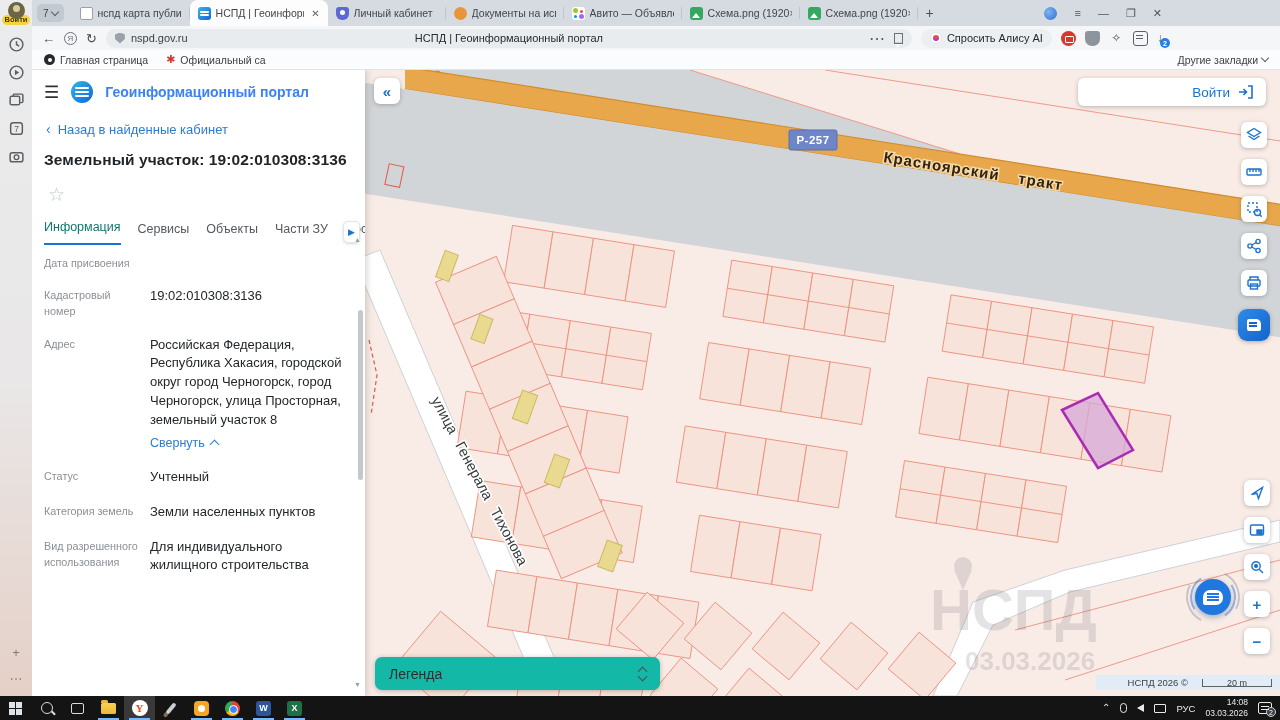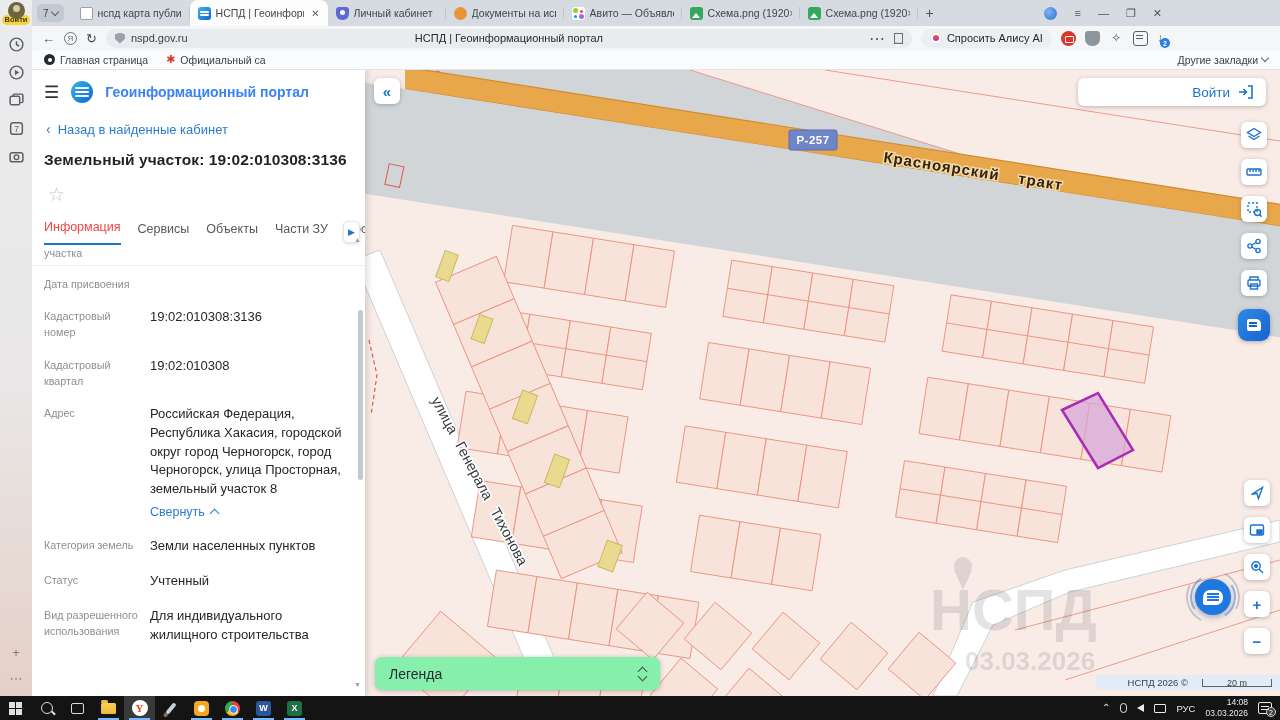--- a/index.html
+++ b/index.html
@@ -78,21 +78,21 @@
 .burger{font-size:17px;color:#2f3337}
 .plogo{width:22px;height:22px;border-radius:50%;background:linear-gradient(135deg,#2fb6e9,#1166d6);position:relative}
 .plogo::after{content:"";position:absolute;left:4px;top:6px;width:14px;height:2.2px;background:#fff;border-radius:2px;box-shadow:0 4px 0 #fff,0 8px 0 #fff}
 .apptitle{font-size:14px;color:#3b82f6;font-weight:bold}
 .backlink{display:flex;align-items:center;gap:7px;color:#2b7cd3;font-size:13px;padding:10px 12px 2px 14px}
 .backlink .lt{font-size:14px}
 .parceltitle{font-size:15.5px;font-weight:bold;color:#1f2327;padding:12px 12px 0 12px;letter-spacing:.1px}
 .star{font-size:19px;color:#c0c6cc;padding:14px 0 0 16px}
 .ptabs{display:flex;align-items:flex-end;gap:17px;padding:14px 12px 0 12px;font-size:12.5px;color:#54595f;position:relative}
 .ptab{padding-bottom:9px;white-space:nowrap}
-.ptab.active{color:#ef4444;border-bottom:2.5px solid #1b72cf}
+.ptab.active{color:#0f766e;border-bottom:2.5px solid #1b72cf}
 .tabarrow{position:absolute;right:5px;bottom:2px;width:17px;height:22px;background:#fff;border:1px solid #e2e6ea;border-radius:5px;box-shadow:0 1px 3px rgba(0,0,0,.15);color:#1b72cf;font-size:9px;display:flex;align-items:center;justify-content:center}
 .clippedrow{padding:2px 12px 6px 12px;font-size:10.8px;color:#8b9096;border-bottom:1px solid #edeff1}
 .fields{padding:2px 16px 0 12px}
 .frow{display:flex;padding:8px 0}
 .flabel{width:106px;flex:none;font-size:10.8px;color:#8b9096;line-height:1.5;padding-right:8px}
 .fval{font-size:13px;color:#23272b;line-height:1.45;flex:1}
 .collapse{color:#2b7cd3;font-size:12.5px;margin-top:4px;display:flex;align-items:center;gap:6px}
 .caret{width:7px;height:7px;border-left:1.6px solid #2b7cd3;border-top:1.6px solid #2b7cd3;transform:rotate(45deg);margin-top:3px}
 .scrollthumb{position:absolute;right:2px;top:240px;width:5px;height:170px;background:#c3c8cd;border-radius:3px}
 .scrar{position:absolute;right:4px;font-size:7px;color:#9aa0a6}
@@ -119,21 +119,21 @@
 .tbtn.txt{font-size:15px;font-weight:bold}
 .assist{width:32px;height:32px;border-radius:9px;background:linear-gradient(135deg,#2e8be8,#1563cc);box-shadow:0 1px 4px rgba(40,40,50,.35);display:flex;align-items:center;justify-content:center;margin-top:2px}
 .assist .doc{width:14px;height:12px;background:#fff;border-radius:2px 5px 2px 2px;position:relative}
 .assist .doc::after{content:"";position:absolute;left:2px;top:3px;width:8px;height:1.5px;background:#1563cc;box-shadow:0 3px 0 #1563cc}
 .fab{position:absolute;left:823px;top:502px;width:50px;height:50px}
 .fabc{position:absolute;left:7px;top:7px;width:36px;height:36px;border-radius:50%;background:#1e78e0;display:flex;align-items:center;justify-content:center;box-shadow:0 2px 6px rgba(20,60,120,.4)}
 .fab::before{content:"";position:absolute;inset:2px;border:2.5px solid rgba(30,110,220,.45);border-radius:50%;border-top-color:transparent;border-bottom-color:transparent;transform:rotate(12deg)}
 .fab::after{content:"";position:absolute;inset:-2px;border:2px solid rgba(110,120,135,.35);border-radius:50%;border-top-color:transparent;border-bottom-color:transparent;transform:rotate(-18deg)}
 .bub{width:20px;height:15px;background:#fff;border-radius:7px 7px 7px 2px;position:relative}
 .bub::after{content:"";position:absolute;left:4px;top:3.5px;width:12px;height:1.8px;background:#1e78e0;box-shadow:0 3px 0 #1e78e0,0 6px 0 #1e78e0}
-.legend{position:absolute;left:10px;bottom:6px;width:285px;height:33px;background:#86efac;border-radius:7px;box-shadow:0 1px 5px rgba(40,40,50,.3);display:flex;align-items:center;justify-content:space-between;padding:0 14px;font-size:14px;color:#2a2e33}
+.legend{position:absolute;left:10px;bottom:6px;width:285px;height:33px;background:#14b8a6;border-radius:7px;box-shadow:0 1px 5px rgba(40,40,50,.3);display:flex;align-items:center;justify-content:space-between;padding:0 14px;font-size:14px;color:#2a2e33}
 .sorter{display:flex;flex-direction:column;gap:1px;align-items:center}
 .sorter i{width:7px;height:7px;border-left:1.6px solid #4a4f55;border-top:1.6px solid #4a4f55;display:block}
 .sorter i.up{transform:rotate(45deg)}
 .sorter i.dn{transform:rotate(225deg);margin-top:-3px}
 .attrib{position:absolute;right:0;bottom:6px;width:184px;height:15px;background:rgba(224,236,248,.93);display:flex;align-items:center;justify-content:flex-end;gap:14px;font-size:9.5px;color:#3c4248;padding-right:8px}
 .scalebox{border:1px solid #5c6166;border-top:none;padding:0 24px;height:8px;line-height:0;font-size:9px;color:#3c4248;display:flex;align-items:flex-end;justify-content:center}
 .scalebox span{transform:translateY(-3px)}
 
 
 .taskbar{position:absolute;left:0;right:0;bottom:0;height:24px;background:#141414;display:flex;align-items:center;z-index:50}
@@ -297,49 +297,44 @@
     <div class="parceltitle">Земельный участок: 19:02:010308:3136</div>
     <div class="star">☆</div>
     <div class="ptabs">
       <span class="ptab active">Информация</span>
       <span class="ptab">Сервисы</span>
       <span class="ptab">Объекты</span>
       <span class="ptab">Части ЗУ</span>
       <span class="ptab">Состав</span>
       <span class="tabarrow">▶</span>
     </div>
-    <div class="clippedrow">участка</div>
     <div class="fields">
       <div class="frow">
           <div class="flabel">Дата присвоения</div>
         </div>
       <div class="frow">
           <div class="flabel">Кадастровый номер</div>
           <div class="fval">19:02:010308:3136</div>
-        </div>
-      <div class="frow">
-          <div class="flabel">Кадастровый квартал</div>
-          <div class="fval">19:02:010308</div>
         </div>
       <div class="frow">
           <div class="flabel">Адрес</div>
         <div class="fval"><span>Российская Федерация, Республика Хакасия, городской округ город Черногорск, город Черногорск, улица Просторная, земельный участок 8</span>
           <div class="collapse">
               <span>Свернуть</span>
               <i class="caret"></i>
             </div>
         </div>
       </div>
       <div class="frow">
+          <div class="flabel">Статус</div>
+          <div class="fval">Учтенный</div>
+        </div>
+      <div class="frow">
           <div class="flabel">Категория земель</div>
           <div class="fval">Земли населенных пунктов</div>
-        </div>
-      <div class="frow">
-          <div class="flabel">Статус</div>
-          <div class="fval">Учтенный</div>
         </div>
       <div class="frow">
           <div class="flabel">Вид разрешенного использования</div>
           <div class="fval">Для индивидуального жилищного строительства</div>
         </div>
 
     </div>
     <span class="scrar up">▲</span>
     <span class="scrar dn">▼</span>
     <div class="scrollthumb"></div>

